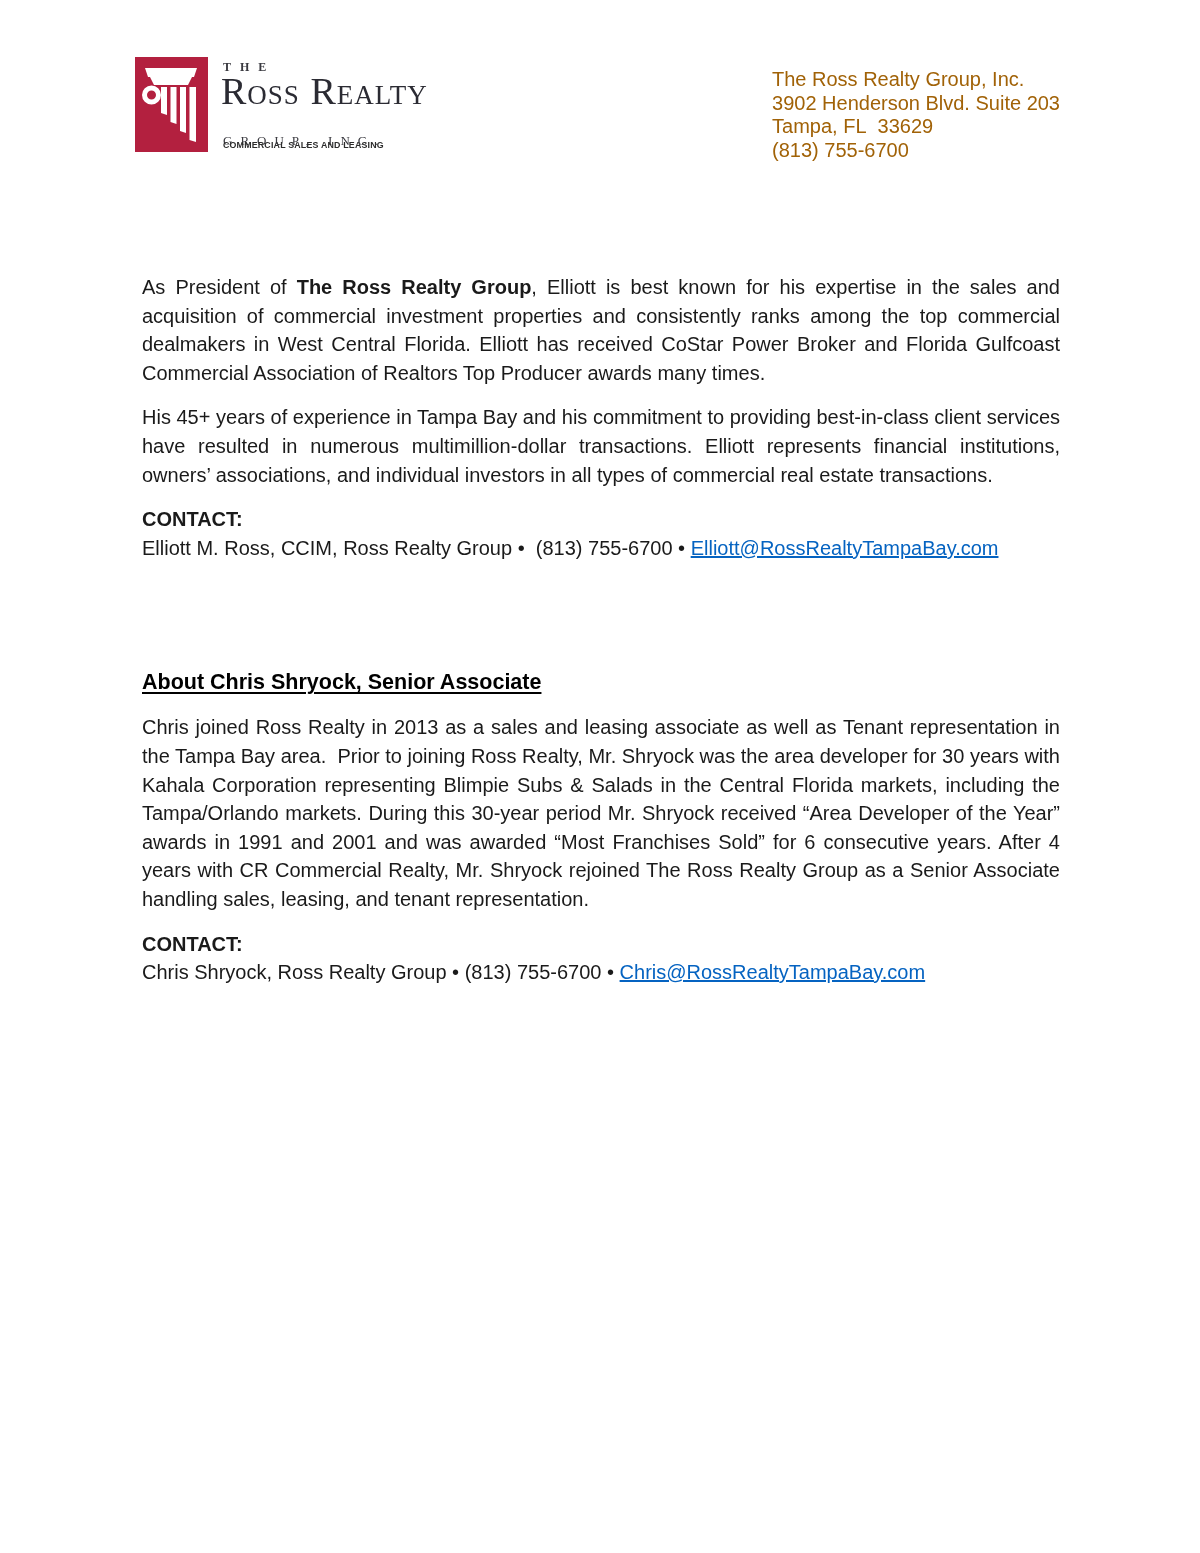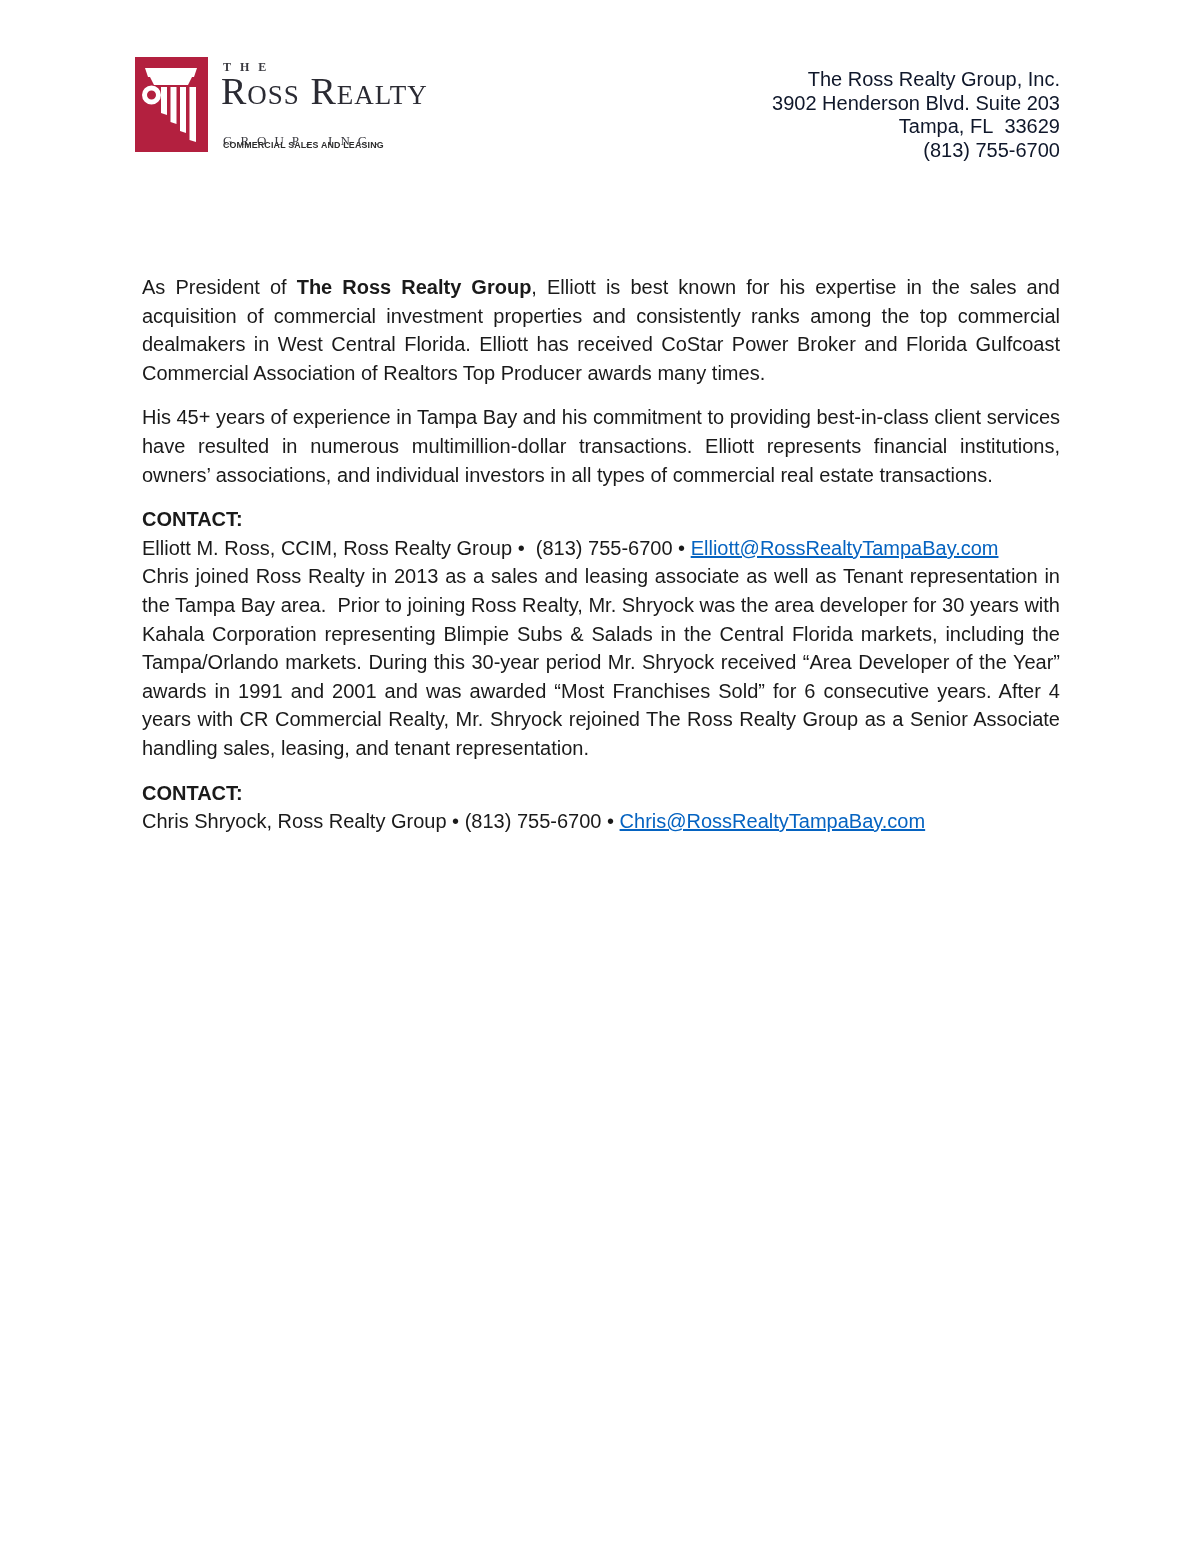--- a/index.html
+++ b/index.html
@@ -38,22 +38,22 @@
   .logo-tagline {
     position: absolute; top: 82px; left: 2px;
     font-family: "Liberation Sans", sans-serif;
     font-size: 9.5px; font-weight: 700; letter-spacing: 0.2px;
     color: #2c2c2c; white-space: nowrap;
     transform: scaleX(0.93); transform-origin: left center;
   }
 
   .address {
     position: absolute; top: 68px; right: 140px;
-    text-align: right;
-    font-size: 20px; line-height: 23.6px; color: #0f172a;
+    text-align: left;
+    font-size: 20px; line-height: 23.6px; color: #a16207;
   }
 
   
   .main { position: absolute; left: 142px; top: 273px; width: 918px; }
   .section-heading {
     margin: 0 0 16px 0;
     font-size: 21.5px; line-height: 29px; font-weight: 700; color: #000000;
     text-decoration: underline;
     text-decoration-thickness: 2px;
     text-underline-offset: 3px;
@@ -114,20 +114,21 @@
 
       <p class="body-text"><span>As President of </span><strong>The Ross Realty Group</strong><span>, Elliott is best known for his expertise in the sales and acquisition of commercial investment properties and consistently ranks among the top commercial dealmakers in West Central Florida. Elliott has received CoStar Power Broker and Florida Gulfcoast Commercial Association of Realtors Top Producer awards many times.</span></p>
 
       <p class="body-text">His 45+ years of experience in Tampa Bay and his commitment to providing best-in-class client services have resulted in numerous multimillion-dollar transactions. Elliott represents financial institutions, owners’ associations, and individual investors in all types of commercial real estate transactions.</p>
 
       <p class="contact-label">CONTACT:</p>
       <p class="contact-line"><span>Elliott M. Ross, CCIM, Ross Realty Group</span><span>&nbsp;•&nbsp;&nbsp;</span><span>(813) 755-6700</span><span>&nbsp;•&nbsp;</span><a href="#" class="email-link">Elliott@RossRealtyTampaBay.com</a></p>
     </section>
 
     <section>
+      <h2 class="section-heading mt-gap">About Chris Shryock, Senior Associate</h2>
 
       <p class="body-text">Chris joined Ross Realty in 2013 as a sales and leasing associate as well as Tenant representation in the Tampa Bay area.&nbsp; Prior to joining Ross Realty, Mr. Shryock was the area developer for 30 years with Kahala Corporation representing Blimpie Subs &amp; Salads in the Central Florida markets, including the Tampa/Orlando markets. During this 30-year period Mr. Shryock received “Area Developer of the Year” awards in 1991 and 2001 and was awarded “Most Franchises Sold” for 6 consecutive years. After 4 years with CR Commercial Realty, Mr. Shryock rejoined The Ross Realty Group as a Senior Associate handling sales, leasing, and tenant representation.</p>
 
       <p class="contact-label">CONTACT:</p>
       <p class="contact-line"><span>Chris Shryock, Ross Realty Group</span><span>&nbsp;•&nbsp;</span><span>(813) 755-6700</span><span>&nbsp;•&nbsp;</span><a href="#" class="email-link">Chris@RossRealtyTampaBay.com</a></p>
     </section>
 
   </div>
 </div>
 

